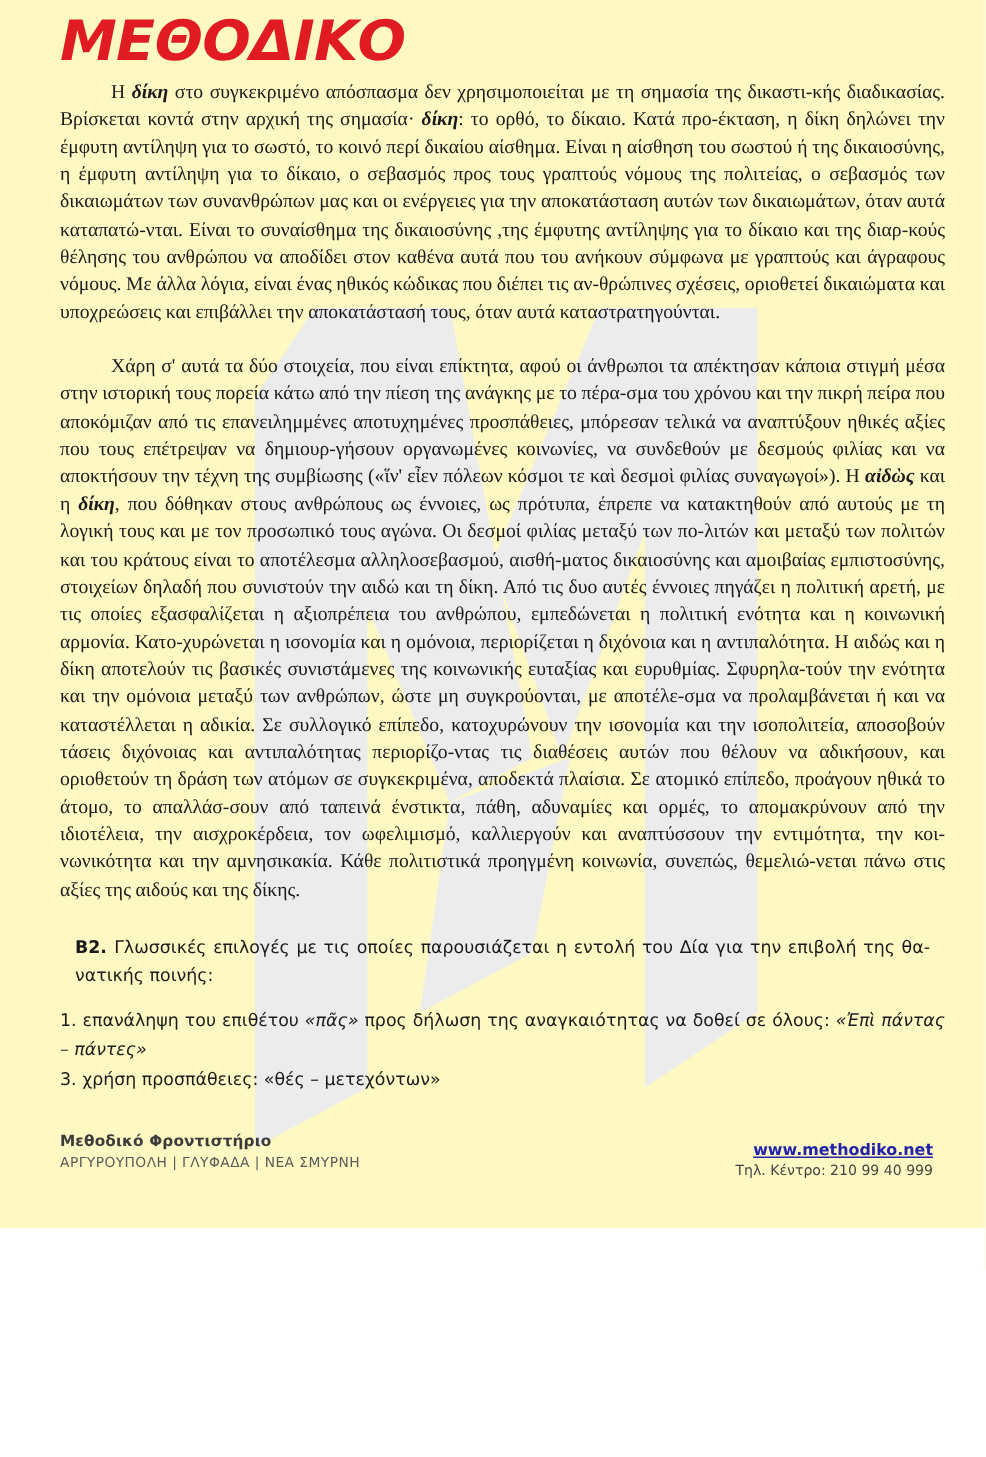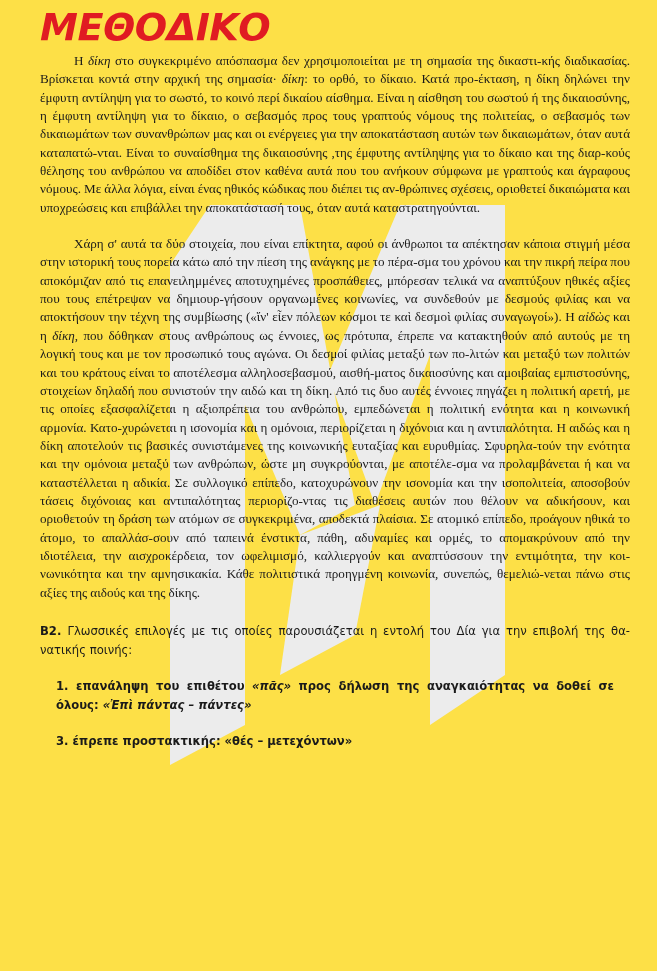--- a/index.html
+++ b/index.html
@@ -9,23 +9,23 @@
     background: #ffffff;
   }
   body {
     font-family: "Liberation Serif", "DejaVu Serif", serif;
     color: #1a1a1a;
   }
 
   .page {
     position: relative;
     width: 657px;
-    height: 971px;
+    height: 819px;
     overflow: hidden;
-    background: #fde047;
+    background: #fef9c3;
     box-sizing: border-box;
   }
 
   
   .watermark {
     position: absolute;
     left: 150px;
     top: 205px;
     width: 400px;
     height: 700px;
@@ -69,43 +69,42 @@
     text-justify: inter-word;
     font-size: 13.1px;
     line-height: 18.35px;
     text-indent: 34px;
     hyphens: manual;
     word-spacing: -0.2px;
   }
 
   .par-gap { height: 18px; }
 
-  em.it { font-style: italic; }
+  em.it { font-style: italic; font-weight: bold; }
   strong.quote-bd { font-weight: normal; }
 
   
   .section-b {
     position: relative;
     z-index: 2;
     padding: 0 27px 0 40px;
     font-family: "DejaVu Sans", "Liberation Sans", sans-serif;
     font-size: 11.6px;
     line-height: 19.4px;
     color: #1a1a1a;
   }
   .section-b .b-head {
     text-align: justify;
-    margin: 0;
+    margin: 10px;
     hyphens: manual;
   }
   .section-b .b-item {
-    margin: 16px;
+    margin: 0;
     text-align: justify;
     hyphens: manual;
-    font-weight: bold;
   }
   .section-b .b-label { font-weight: bold; }
   .section-b i { font-style: italic; }
 
   
   .footer {
     position: absolute;
     left: 0;
     right: 0;
     bottom: 31px;
@@ -168,18 +167,28 @@
   <div class="content">
     <p class="body-par" id="par1"><span>Η </span><em class="it">δίκη</em><span> στο συγκεκριμένο απόσπασμα δεν χρησιμοποιείται με τη σημασία της δικαστι-κής διαδικασίας. Βρίσκεται κοντά στην αρχική της σημασία· </span><em class="it">δίκη</em><span>: το ορθό, το δίκαιο. Κατά προ-έκταση, η δίκη δηλώνει την έμφυτη αντίληψη για το σωστό, το κοινό περί δικαίου αίσθημα. Είναι η αίσθηση του σωστού ή της δικαιοσύνης, η έμφυτη αντίληψη για το δίκαιο, ο σεβασμός προς τους γραπτούς νόμους της πολιτείας, ο σεβασμός των δικαιωμάτων των συνανθρώπων μας και οι ενέργειες για την αποκατάσταση αυτών των δικαιωμάτων, όταν αυτά καταπατώ-νται. Είναι το συναίσθημα της δικαιοσύνης ,της έμφυτης αντίληψης για το δίκαιο και της διαρ-κούς θέλησης του ανθρώπου να αποδίδει στον καθένα αυτά που του ανήκουν σύμφωνα με γραπτούς και άγραφους νόμους. Με άλλα λόγια, είναι ένας ηθικός κώδικας που διέπει τις αν-θρώπινες σχέσεις, οριοθετεί δικαιώματα και υποχρεώσεις και επιβάλλει την αποκατάστασή τους, όταν αυτά καταστρατηγούνται.</span></p>
     <div class="par-gap"></div>
     <p class="body-par" id="par2"><span>Χάρη σ' αυτά τα δύο στοιχεία, που είναι επίκτητα, αφού οι άνθρωποι τα απέκτησαν κάποια στιγμή μέσα στην ιστορική τους πορεία κάτω από την πίεση της ανάγκης με το πέρα-σμα του χρόνου και την πικρή πείρα που αποκόμιζαν από τις επανειλημμένες αποτυχημένες προσπάθειες, μπόρεσαν τελικά να αναπτύξουν ηθικές αξίες που τους επέτρεψαν να δημιουρ-γήσουν οργανωμένες κοινωνίες, να συνδεθούν με δεσμούς φιλίας και να αποκτήσουν την τέχνη της συμβίωσης </span><strong class="quote-bd">(«ἵν' εἶεν πόλεων κόσμοι τε καὶ δεσμοὶ φιλίας συναγωγοί»)</strong><span>. Η </span><em class="it">αἰδὼς</em><span> και η </span><em class="it">δίκη</em><span>, που δόθηκαν στους ανθρώπους ως έννοιες, ως πρότυπα, έπρεπε να κατακτηθούν από αυτούς με τη λογική τους και με τον προσωπικό τους αγώνα. Οι δεσμοί φιλίας μεταξύ των πο-λιτών και μεταξύ των πολιτών και του κράτους είναι το αποτέλεσμα αλληλοσεβασμού, αισθή-ματος δικαιοσύνης και αμοιβαίας εμπιστοσύνης, στοιχείων δηλαδή που συνιστούν την αιδώ και τη δίκη. Από τις δυο αυτές έννοιες πηγάζει η πολιτική αρετή, με τις οποίες εξασφαλίζεται η αξιοπρέπεια του ανθρώπου, εμπεδώνεται η πολιτική ενότητα και η κοινωνική αρμονία. Κατο-χυρώνεται η ισονομία και η ομόνοια, περιορίζεται η διχόνοια και η αντιπαλότητα. Η αιδώς και η δίκη αποτελούν τις βασικές συνιστάμενες της κοινωνικής ευταξίας και ευρυθμίας. Σφυρηλα-τούν την ενότητα και την ομόνοια μεταξύ των ανθρώπων, ώστε μη συγκρούονται, με αποτέλε-σμα να προλαμβάνεται ή και να καταστέλλεται η αδικία. Σε συλλογικό επίπεδο, κατοχυρώνουν την ισονομία και την ισοπολιτεία, αποσοβούν τάσεις διχόνοιας και αντιπαλότητας περιορίζο-ντας τις διαθέσεις αυτών που θέλουν να αδικήσουν, και οριοθετούν τη δράση των ατόμων σε συγκεκριμένα, αποδεκτά πλαίσια. Σε ατομικό επίπεδο, προάγουν ηθικά το άτομο, το απαλλάσ-σουν από ταπεινά ένστικτα, πάθη, αδυναμίες και ορμές, το απομακρύνουν από την ιδιοτέλεια, την αισχροκέρδεια, τον ωφελιμισμό, καλλιεργούν και αναπτύσσουν την εντιμότητα, την κοι-νωνικότητα και την αμνησικακία. Κάθε πολιτιστικά προηγμένη κοινωνία, συνεπώς, θεμελιώ-νεται πάνω στις αξίες της αιδούς και της δίκης.</span></p>
   </div>
 
   <div class="section-b" style="margin-top:20px;">
     <p class="b-head" id="b2head"><span class="b-label">Β2. </span><span>Γλωσσικές επιλογές με τις οποίες παρουσιάζεται η εντολή του Δία για την επιβολή της θα-νατικής ποινής:</span></p>
     <div id="b2list">
         <p class="b-item"><span>1. </span><span>επανάληψη του επιθέτου </span><i>«πᾶς»</i><span> προς δήλωση της αναγκαιότητας να δοθεί σε όλους: </span><i>«Ἐπὶ πάντας – πάντες»</i></p>
-        <p class="b-item"><span>3. </span><span>έπρεπε προστακτικής: «θές – μετεχόντων»</span></p>
+        <p class="b-item"><span>3. </span><span>χρήση προσπάθειες: «θές – μετεχόντων»</span></p>
       </div>
   </div>
 
+  <div class="footer">
+    <div class="footer-left">
+      <div class="f-brand">Μεθοδικό Φροντιστήριο</div>
+      <div class="f-branches">ΑΡΓΥΡΟΥΠΟΛΗ | ΓΛΥΦΑΔΑ | ΝΕΑ ΣΜΥΡΝΗ</div>
+    </div>
+    <div class="footer-right">
+      <div><a class="f-url" href="#">www.methodiko.net</a></div>
+      <div class="f-phone">Τηλ. Κέντρο: 210 99 40 999</div>
+    </div>
+  </div>
 
 </div>
 
 </body></html>

